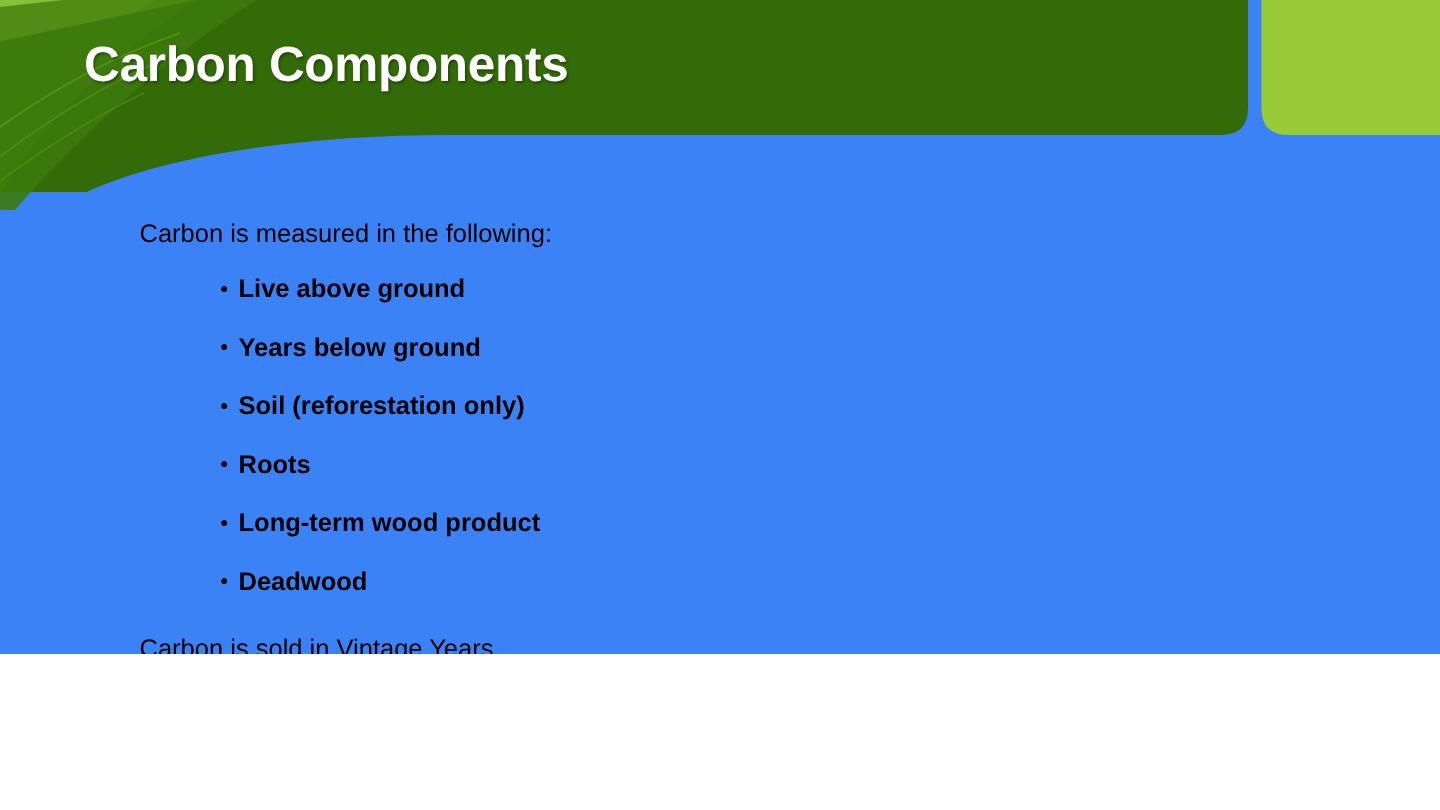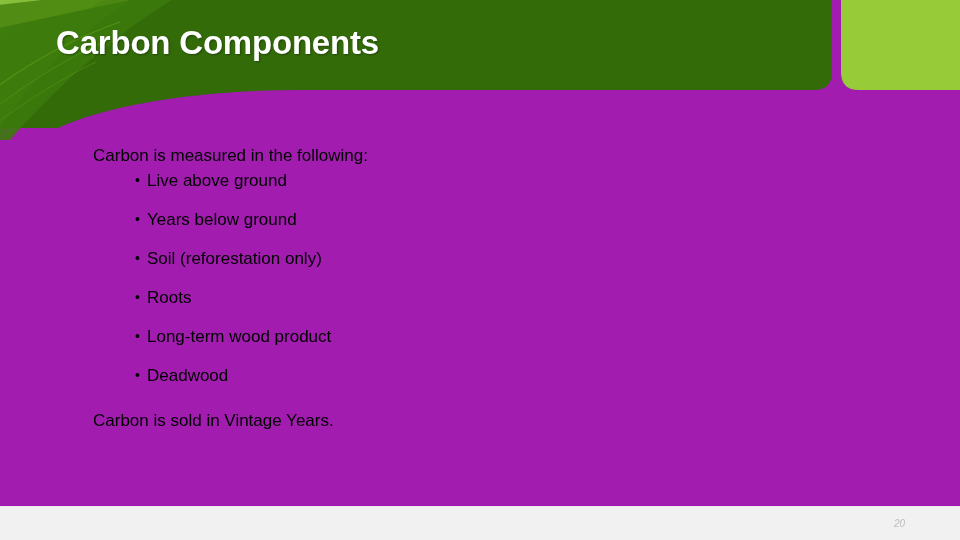--- a/index.html
+++ b/index.html
@@ -6,23 +6,23 @@
     margin: 0;
     padding: 0;
     background: #ffffff;
   }
   body {
     font-family: "Liberation Sans", sans-serif;
   }
   #slide {
     position: relative;
     width: 960px;
-    height: 540px;
+    height: 436px;
     overflow: hidden;
-    background: #a21caf;
+    background: #3b82f6;
   }
 
   
   #header-graphic {
     position: absolute;
     left: 0;
     top: 0;
     width: 960px;
     height: 140px;
   }
@@ -51,22 +51,23 @@
     width: 640px;
   }
   .lead-line {
     font-size: 17px;
     color: #000000;
     line-height: 22px;
     margin: 16px 0 4px 0;
   }
   ul.bullet-list {
     list-style: none;
-    margin: 4px;
+    margin: 16px;
     padding: 0 0 0 38px;
+    font-weight: bold;
   }
   ul.bullet-list li {
     position: relative;
     font-size: 17px;
     color: #000000;
     line-height: 20px;
     margin: 0 0 19px 0;
     padding-left: 12px;
   }
   ul.bullet-list li::before {

